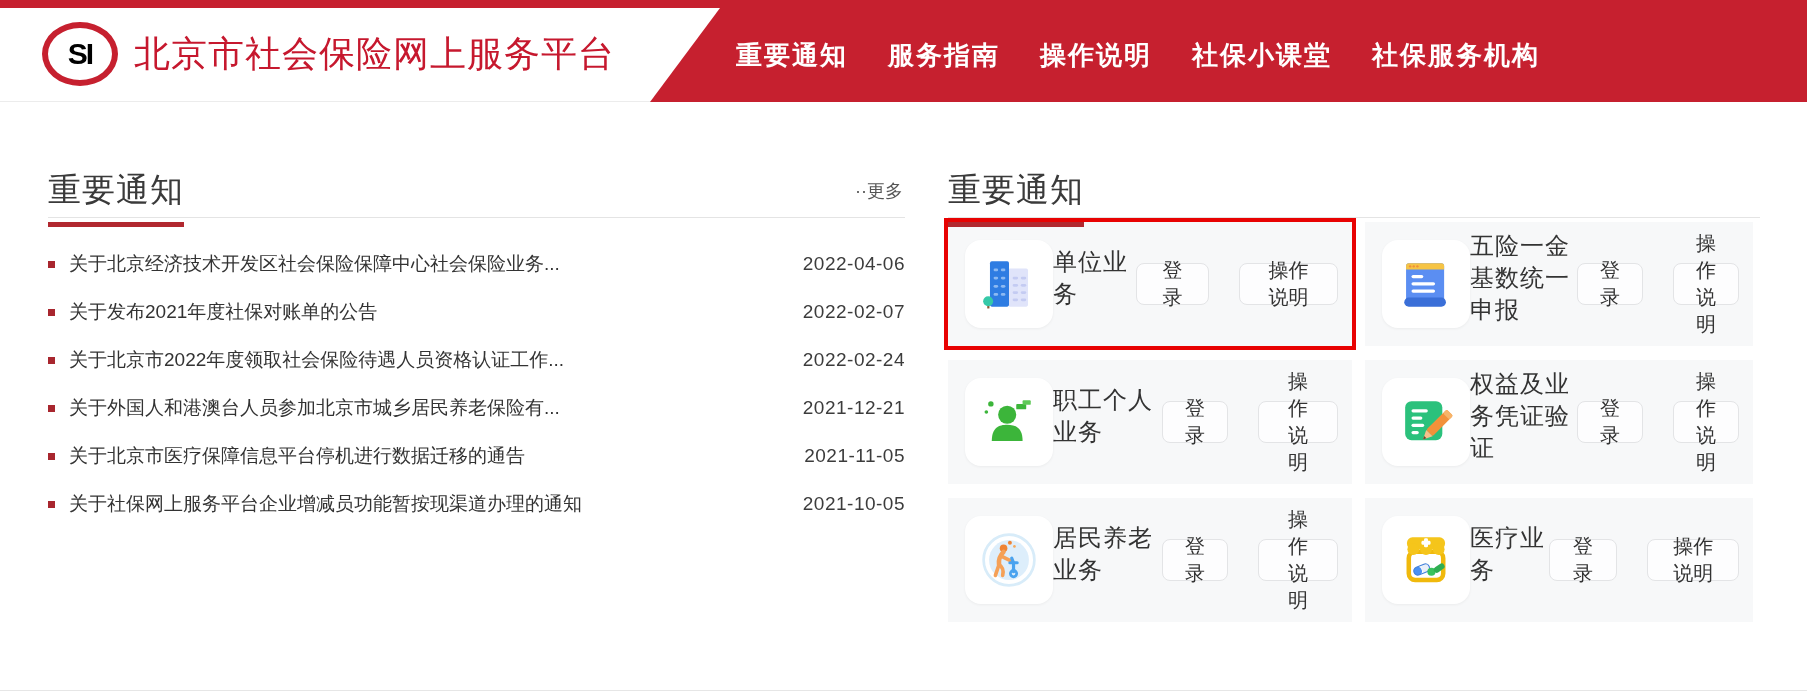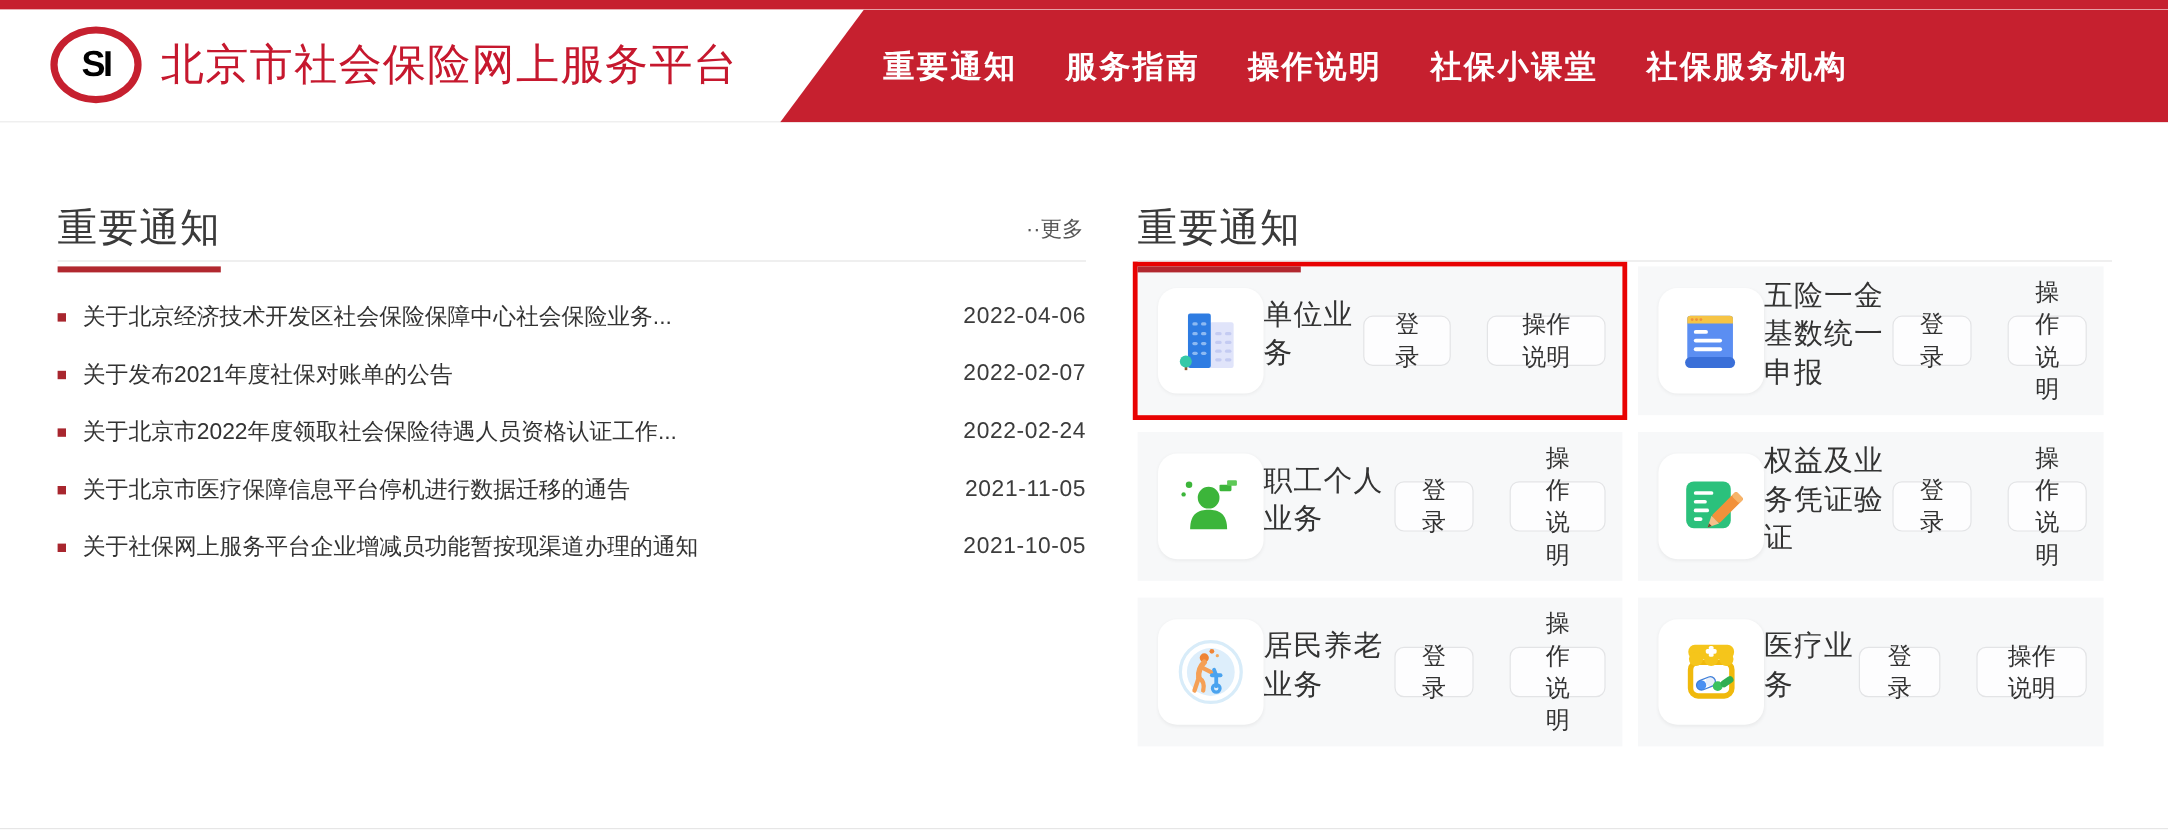--- a/index.html
+++ b/index.html
@@ -91,20 +91,25 @@
       <span class="n-text">关于发布2021年度社保对账单的公告</span>
       <span class="n-date">2022-02-07</span>
     </li>
     <li>
       <span class="bullet"></span>
       <span class="n-text">关于北京市2022年度领取社会保险待遇人员资格认证工作...</span>
       <span class="n-date">2022-02-24</span>
     </li>
     <li>
       <span class="bullet"></span>
+      <span class="n-text">关于外国人和港澳台人员参加北京市城乡居民养老保险有...</span>
+      <span class="n-date">2021-12-21</span>
+    </li>
+    <li>
+      <span class="bullet"></span>
       <span class="n-text">关于北京市医疗保障信息平台停机进行数据迁移的通告</span>
       <span class="n-date">2021-11-05</span>
     </li>
     <li>
       <span class="bullet"></span>
       <span class="n-text">关于社保网上服务平台企业增减员功能暂按现渠道办理的通知</span>
       <span class="n-date">2021-10-05</span>
     </li>
   </ul>
 </div>

